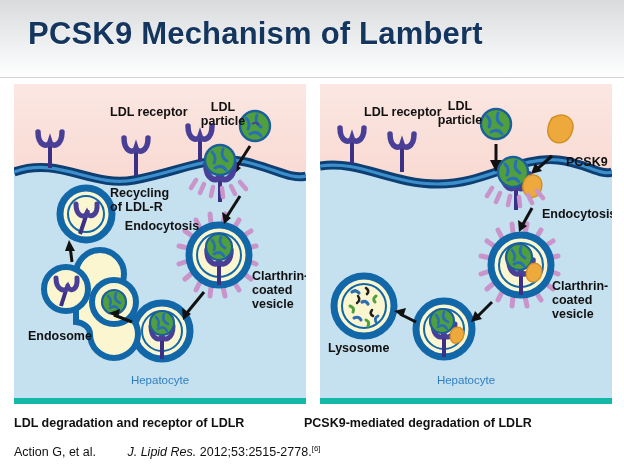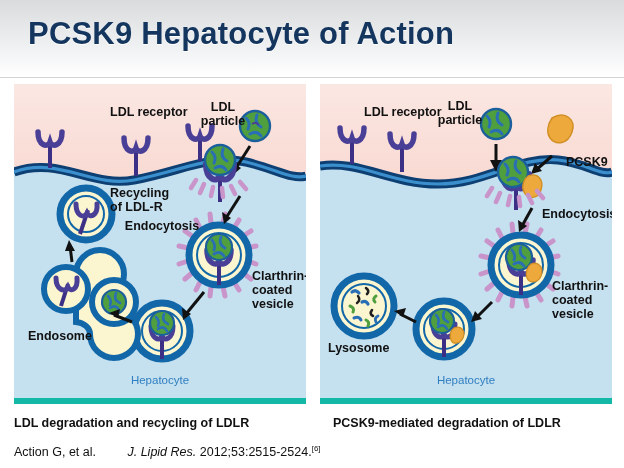--- a/index.html
+++ b/index.html
@@ -31,35 +31,35 @@
   }
   #panel-left{left:14px;width:292px;}
   #panel-right{left:320px;width:292px;}
   .panel-svg{display:block;width:292px;height:314px;}
   .cap{
     position:absolute;top:416px;
     font-size:12.5px;font-weight:bold;color:#111;
     white-space:nowrap;
   }
   #cap-left{left:14px;}
-  #cap-right{left:333px;}
+  #cap-right{left:304px;}
   
   .citation{
     position:absolute;left:14px;top:444px;
     font-size:12.5px;color:#111;white-space:nowrap;
   }
   .citation i{font-style:italic;margin-left:28px;}
   .citation sup{font-size:8px;vertical-align:super;}
   .lbl{font-family:"Liberation Sans",sans-serif;font-weight:bold;fill:#111;}
 </style>
 </head>
 <body>
 
 <div class="titlebar">
-  <div class="title-text">PCSK9 Hepatocyte of Action</div>
+  <div class="title-text">PCSK9 Mechanism of Lambert</div>
 </div>
 
 <div class="panel" id="panel-left">
   <svg class="panel-svg" viewBox="0 0 292 314">
     <defs>
       <linearGradient id="exL" x1="0" y1="0" x2="0" y2="1">
         <stop offset="0%" stop-color="#fbe7e2"></stop>
         <stop offset="55%" stop-color="#f7cfc6"></stop>
         <stop offset="100%" stop-color="#f3bcb2"></stop>
       </linearGradient>
@@ -302,20 +302,20 @@
       <text class="lbl" x="222" y="134" font-size="12.5">Endocytosis</text>
       <text class="lbl" x="232" y="206" font-size="12.5">Clarthrin-</text>
       <text class="lbl" x="232" y="220" font-size="12.5">coated</text>
       <text class="lbl" x="232" y="234" font-size="12.5">vesicle</text>
       <text class="lbl" x="8" y="268" font-size="12.5">Lysosome</text>
       <text x="146" y="300" font-size="11.5" text-anchor="middle" fill="#2f7fc1" font-family="Liberation Sans, sans-serif">Hepatocyte</text>
     </g>
   </svg>
 </div>
 
-<div class="cap" id="cap-left">LDL degradation and recycling of LDLR</div>
+<div class="cap" id="cap-left">LDL degradation and receptor of LDLR</div>
 <div class="cap" id="cap-right">PCSK9-mediated degradation of LDLR</div>
 
 <div class="citation">
   <span>Action G, et al.</span>
   <i>J. Lipid Res.</i>
-  <span>2012;53:2515-2524.</span><sup>[6]</sup>
+  <span>2012;53:2515-2778.</span><sup>[6]</sup>
 </div>
 
 </body></html>

